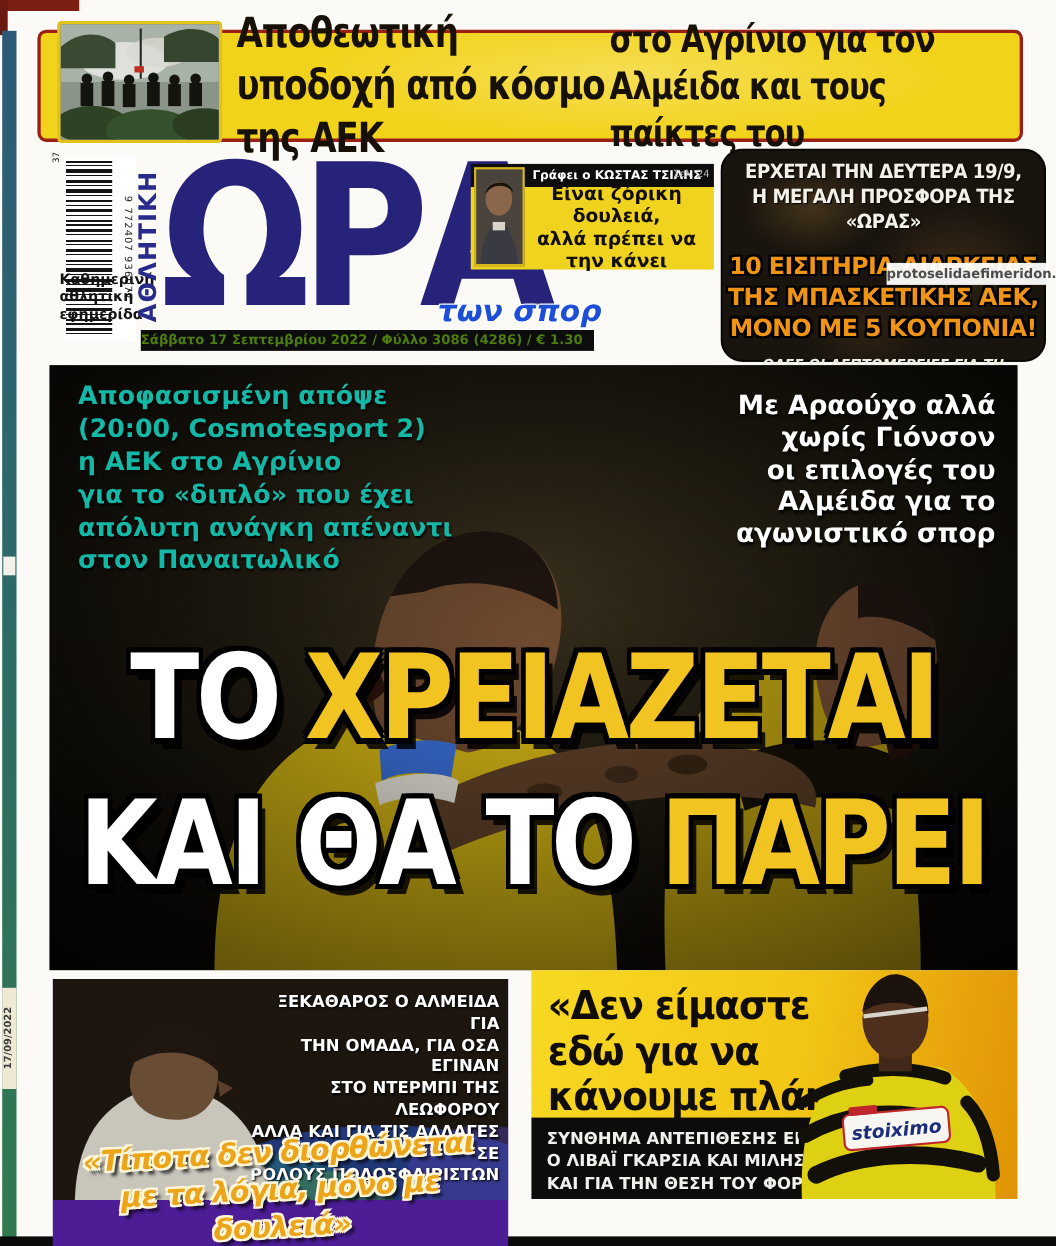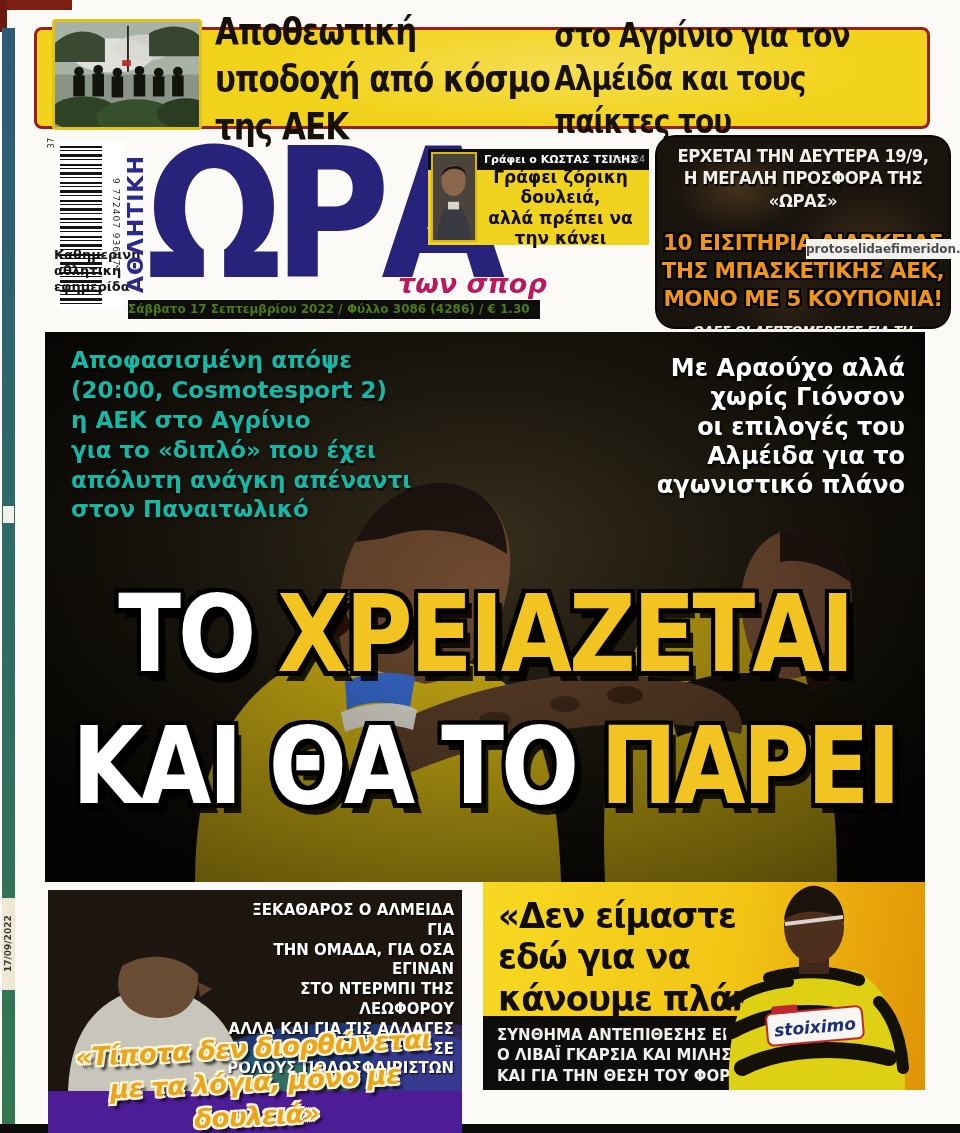--- a/index.html
+++ b/index.html
@@ -45,21 +45,21 @@
   .barcode-37{position:absolute;left:-11px;top:-4px;font-size:8px;color:#222;
     writing-mode:vertical-rl;transform:rotate(180deg);}
   .tagline{left:54px;top:247px;width:76px;font-size:13px;font-weight:800;color:#141414;
     line-height:1.22;}
   .vertical-title{left:123px;top:144px;height:160px;writing-mode:vertical-rl;
     transform:rotate(180deg);font-size:22px;font-weight:900;color:#2a2a8c;
     letter-spacing:1px;text-align:center;}
   .logo{left:146px;top:126px;font-size:160px;font-weight:900;color:#28237a;
     letter-spacing:-9px;line-height:1;transform:scaleY(1.12);transform-origin:top left;}
   .logo-sub{left:398px;top:268px;font-size:27px;font-weight:900;font-style:italic;
-    color:#be185d;z-index:6;
+    color:#1d4ed8;z-index:6;
     text-shadow:-1px -1px 0 #fff,1px -1px 0 #fff,-1px 1px 0 #fff,1px 1px 0 #fff;}
   .dateline{left:128px;top:300px;width:412px;height:19px;background:#0d0d0d;color:#4d7c0f;
     font-size:12px;font-weight:700;text-align:left;line-height:19px;}
 
   
   .columnist{left:428px;top:149px;width:221px;height:96px;border-radius:11px;}
   .col-head{position:absolute;left:0;top:0;right:0;height:21px;background:#0d0d0d;
     color:#fff;font-size:11px;font-weight:700;line-height:21px;padding-left:56px;box-sizing:border-box;}
   .col-ref{position:absolute;right:4px;top:0;font-size:9px;color:#b8b8b8;font-weight:400;}
   .col-body{position:absolute;left:0;top:21px;right:0;bottom:0;background:#f0d31e;
@@ -188,21 +188,21 @@
   <div class="abs vertical-title">ΑΘΛΗΤΙΚΗ</div>
   <div class="abs logo">ΩΡΑ</div>
   <div class="abs logo-sub">των σπορ</div>
   <div class="abs dateline">Σάββατο 17 Σεπτεμβρίου 2022 / Φύλλο 3086 (4286) / € 1.30</div>
 
   <div class="abs columnist">
     <div class="col-head">
       <span>Γράφει ο ΚΩΣΤΑΣ ΤΣΙΛΗΣ</span>
       <span class="col-ref">Σελ. 24</span>
     </div>
-    <div class="col-body pre">Γράφει ζόρικη δουλειά,
+    <div class="col-body pre">Είναι ζόρικη δουλειά,
 αλλά πρέπει να την κάνει</div>
     <div class="col-photo">
       <svg viewBox="0 0 45 90" width="42" height="86" preserveAspectRatio="none">
         <rect width="45" height="90" fill="#4a443c"></rect>
         <ellipse cx="22" cy="28" rx="13" ry="16" fill="#8a664a"></ellipse>
         <path d="M9,24 C10,10 33,8 36,22 C30,13 14,13 9,24 Z" fill="#1a120c"></path>
         <path d="M4,90 C6,62 16,50 22,50 C28,50 38,62 41,90 Z" fill="#3a3a42"></path>
         <rect x="16" y="50" width="12" height="8" fill="#d8d4c8"></rect>
       </svg>
     </div>
@@ -257,21 +257,21 @@
     <div class="abs lead-left pre">Αποφασισμένη απόψε
 (20:00, Cosmotesport 2)
 η ΑΕΚ στο Αγρίνιο
 για το «διπλό» που έχει
 απόλυτη ανάγκη απέναντι
 στον Παναιτωλικό</div>
     <div class="abs lead-right pre">Με Αραούχο αλλά
 χωρίς Γιόνσον
 οι επιλογές του
 Αλμέιδα για το
-αγωνιστικό πλάνο</div>
+αγωνιστικό σπορ</div>
     <div class="abs hl hl1">
       <span class="w">ΤΟ</span>
       <span class="y">ΧΡΕΙΑΖΕΤΑΙ</span>
     </div>
     <div class="abs hl hl2">
       <span class="w">ΚΑΙ ΘΑ ΤΟ</span>
       <span class="y">ΠΑΡΕΙ</span>
     </div>
   </div>
 

